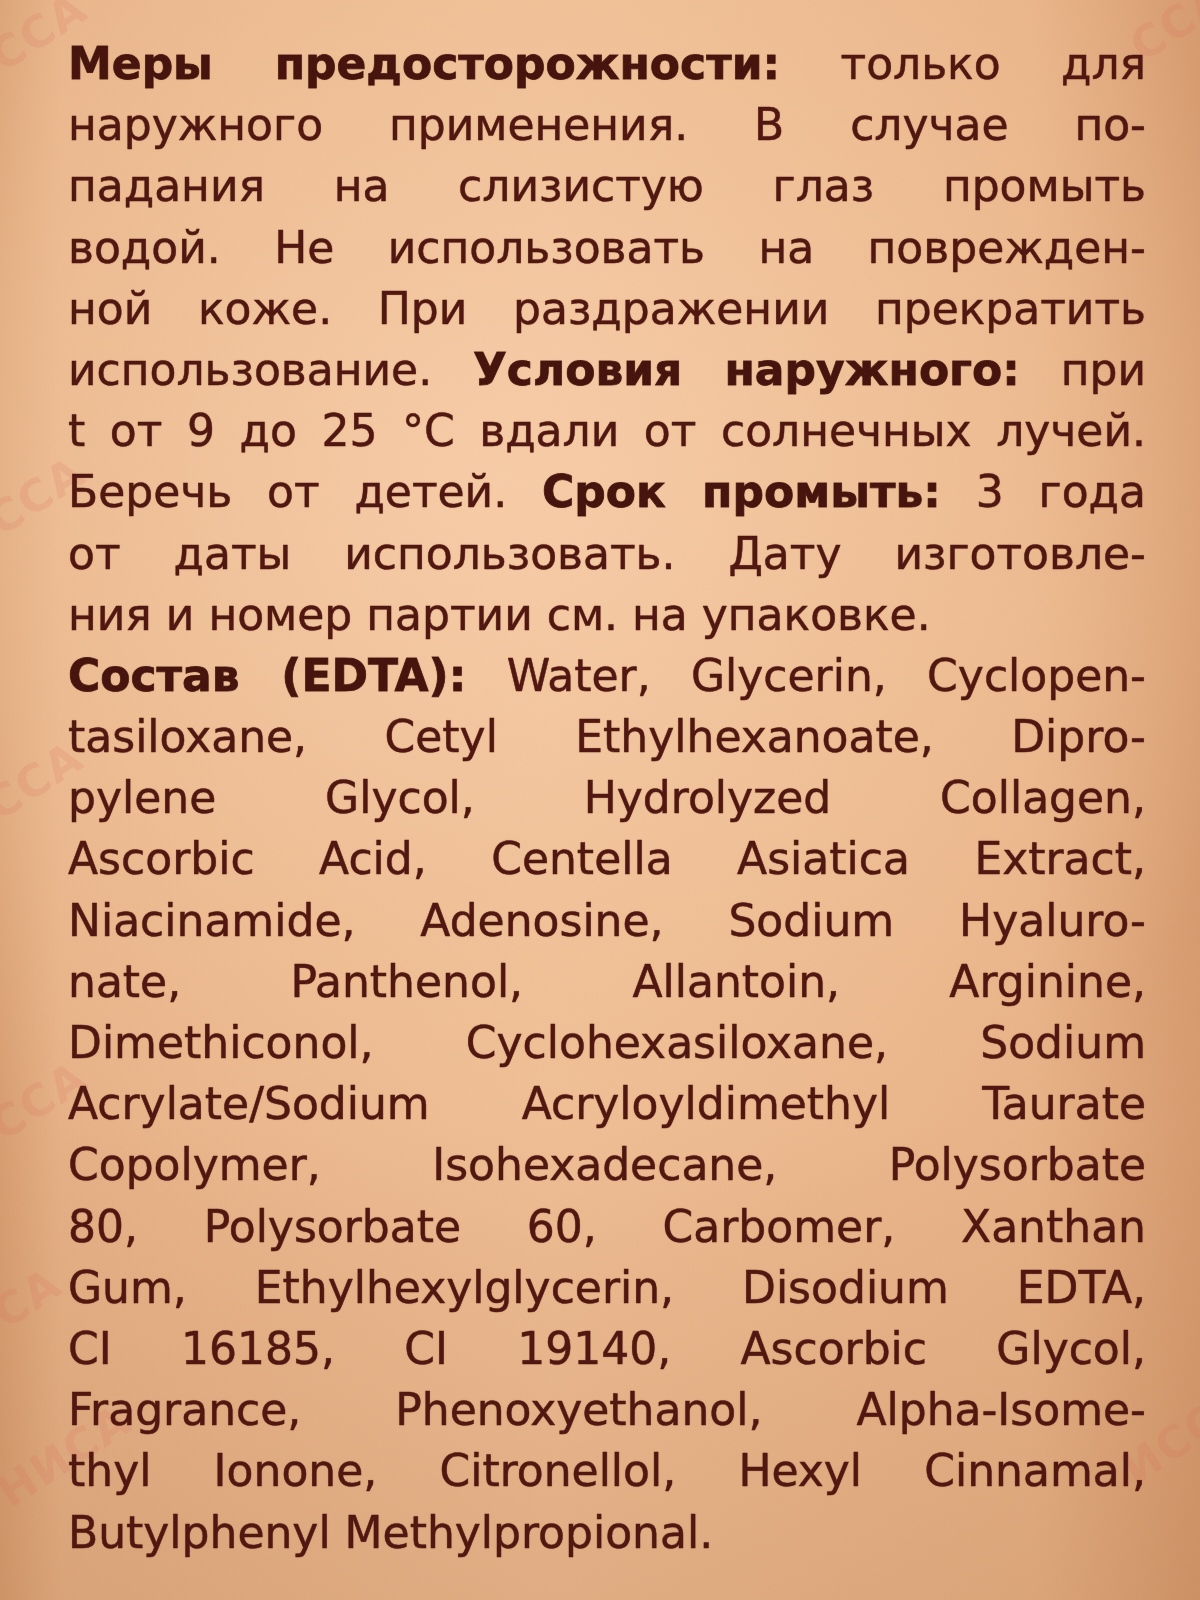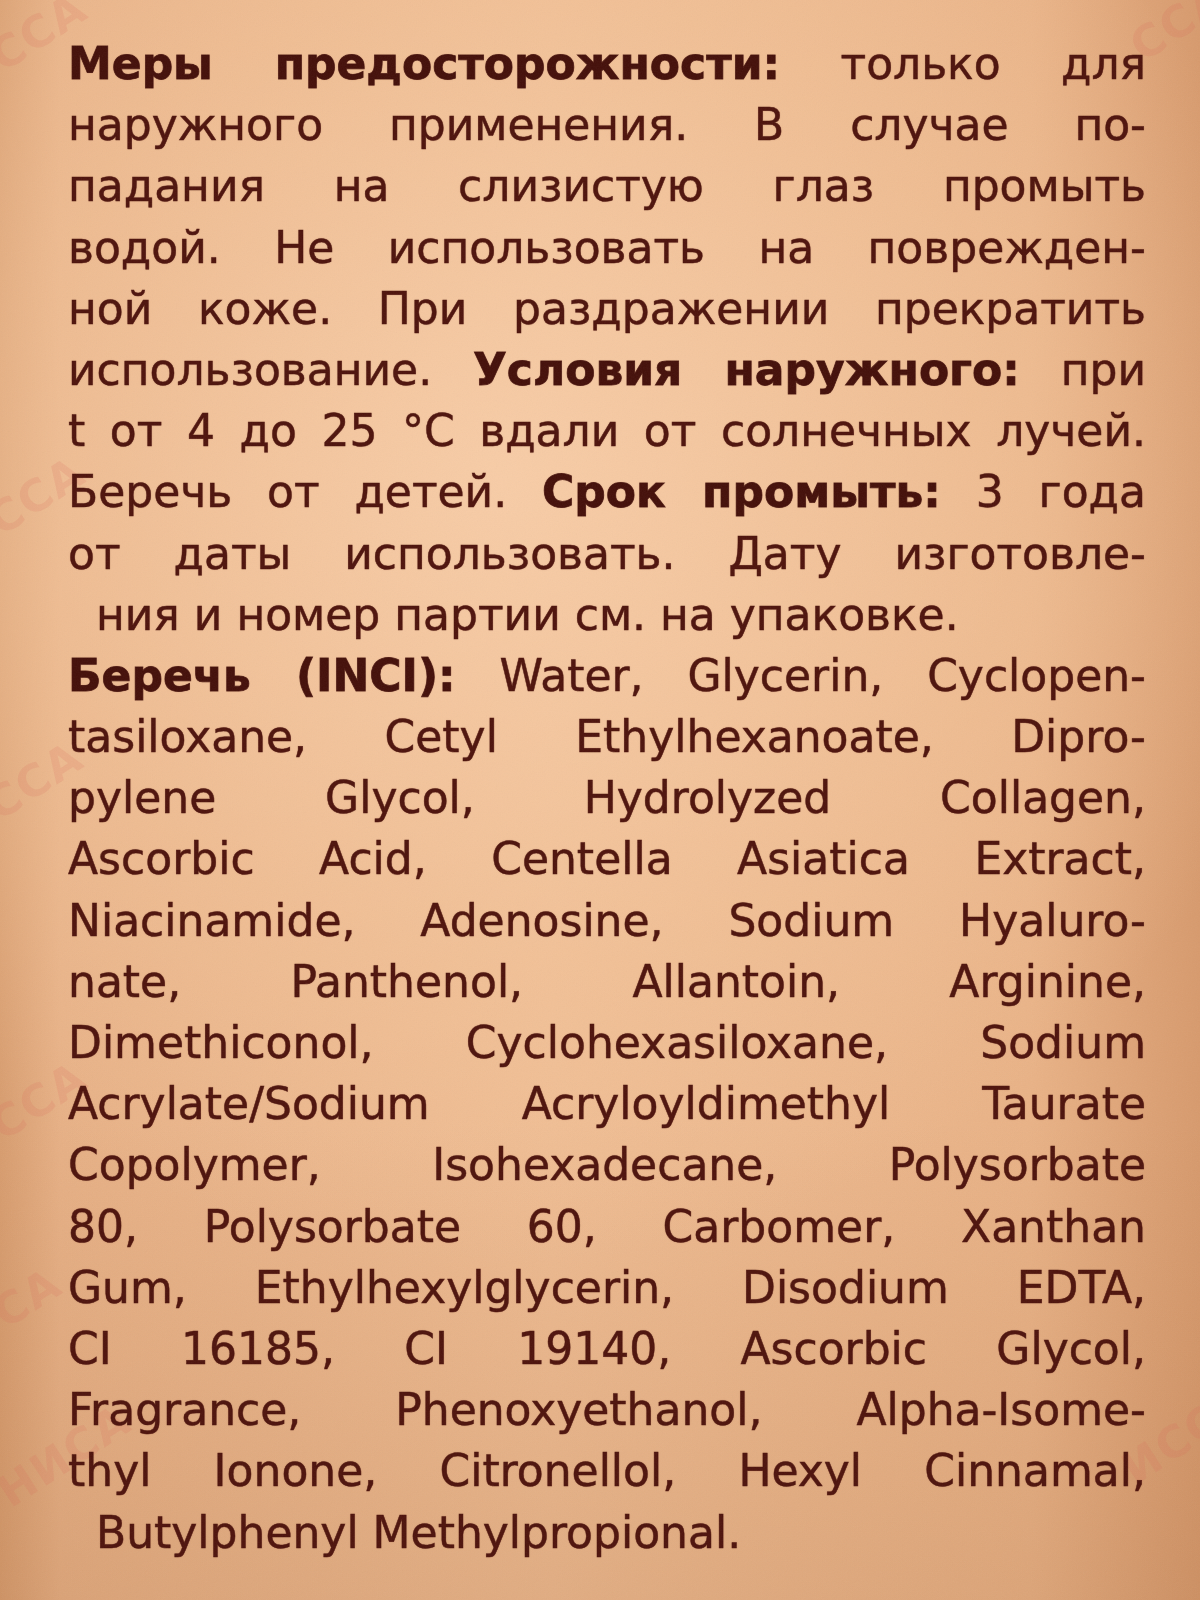--- a/index.html
+++ b/index.html
@@ -36,21 +36,21 @@
     font-size:44px;line-height:61.2px;font-weight:400;
     -webkit-text-stroke:0.5px rgba(78,19,12,0.85);
     text-shadow:0 0 1.4px rgba(78,19,12,0.35);
   }
   .line{
     text-align:justify;
     text-align-last:justify;
     height:61.2px;
     overflow:hidden;
   }
-  .line.end{text-align-last:left;margin-left:28px;}
+  .line.end{text-align-last:left;}
   .b{
     font-weight:700;color:#440f09;
     -webkit-text-stroke:0.8px rgba(68,15,9,0.85);
   }
 
   .grain{position:absolute;left:0;top:0;pointer-events:none;}
 </style>
 </head>
 <body>
 
@@ -65,25 +65,25 @@
   <span class="wm wm7">НИСА</span>
   <span class="wm wm8">ИСС</span>
 
   <div class="text-block">
     <div class="line"><span class="b">Меры предосторожности:</span><span> только для</span></div>
     <div class="line"><span>наружного применения. В случае по-</span></div>
     <div class="line"><span>падания на слизистую глаз промыть</span></div>
     <div class="line"><span>водой. Не использовать на поврежден-</span></div>
     <div class="line"><span>ной коже. При раздражении прекратить</span></div>
     <div class="line"><span>использование. </span><span class="b">Условия наружного:</span><span> при</span></div>
-    <div class="line"><span>t от 4 до 25 °С вдали от солнечных лучей.</span></div>
+    <div class="line"><span>t от 9 до 25 °С вдали от солнечных лучей.</span></div>
     <div class="line"><span>Беречь от детей. </span><span class="b">Срок промыть:</span><span> 3 года</span></div>
     <div class="line"><span>от даты использовать. Дату изготовле-</span></div>
     <div class="line end"><span>ния и номер партии см. на упаковке.</span></div>
-    <div class="line"><span class="b">Беречь (INCI):</span><span> Water, Glycerin, Cyclopen-</span></div>
+    <div class="line"><span class="b">Состав (EDTA):</span><span> Water, Glycerin, Cyclopen-</span></div>
     <div class="line"><span>tasiloxane, Cetyl Ethylhexanoate, Dipro-</span></div>
     <div class="line"><span>pylene Glycol, Hydrolyzed Collagen,</span></div>
     <div class="line"><span>Ascorbic Acid, Centella Asiatica Extract,</span></div>
     <div class="line"><span>Niacinamide, Adenosine, Sodium Hyaluro-</span></div>
     <div class="line"><span>nate, Panthenol, Allantoin, Arginine,</span></div>
     <div class="line"><span>Dimethiconol, Cyclohexasiloxane, Sodium</span></div>
     <div class="line"><span>Acrylate/Sodium Acryloyldimethyl Taurate</span></div>
     <div class="line"><span>Copolymer, Isohexadecane, Polysorbate</span></div>
     <div class="line"><span>80, Polysorbate 60, Carbomer, Xanthan</span></div>
     <div class="line"><span>Gum, Ethylhexylglycerin, Disodium EDTA,</span></div>

